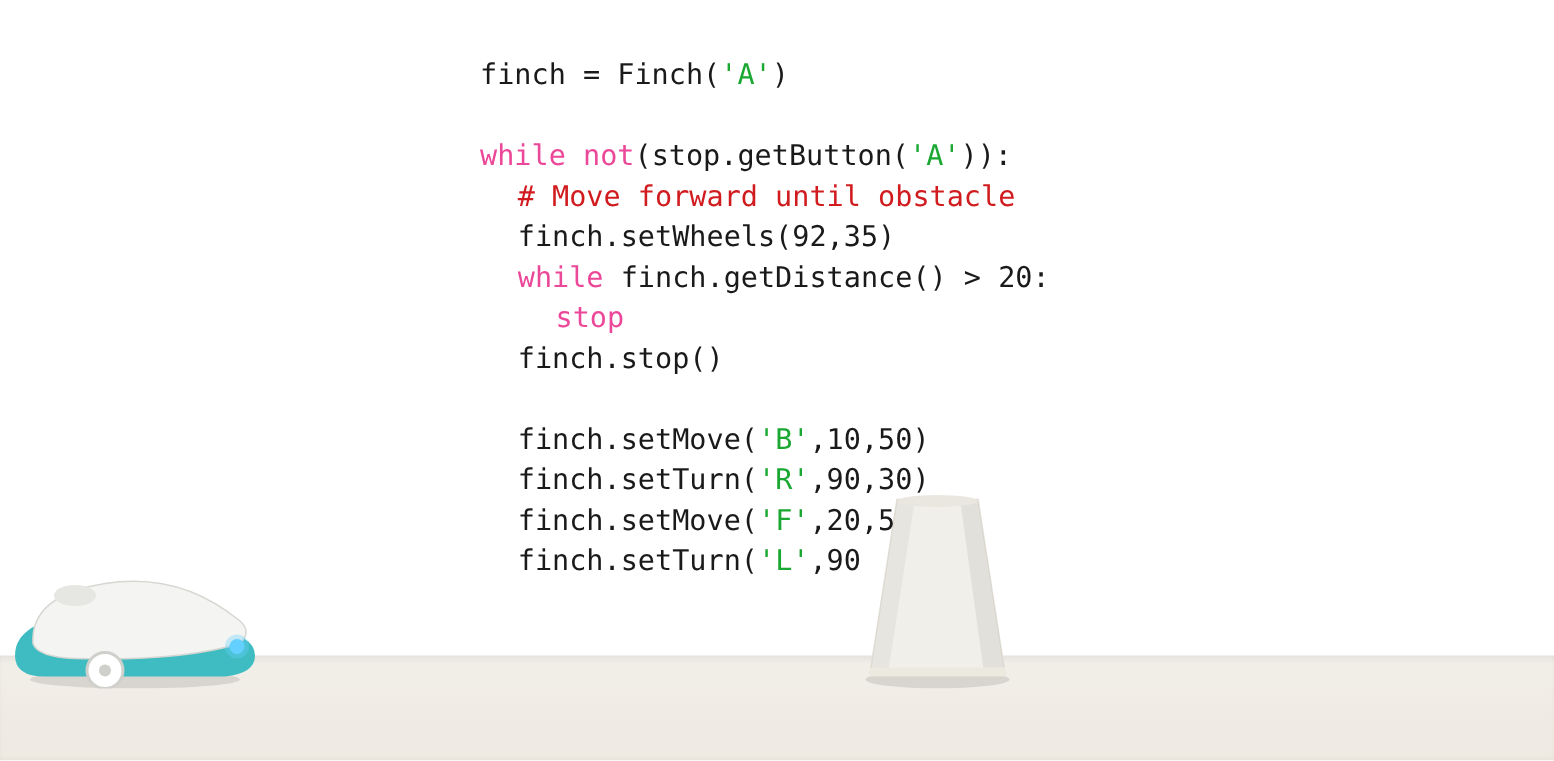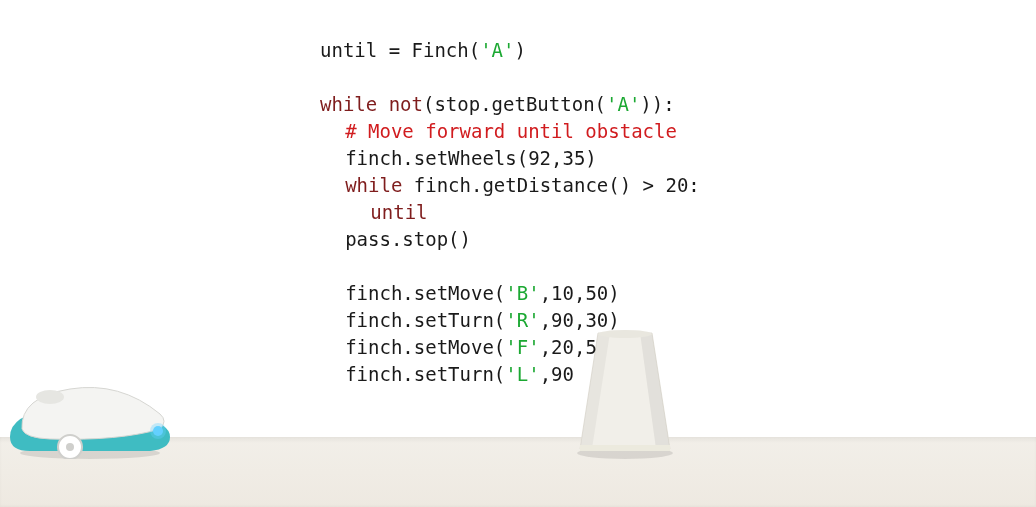--- a/index.html
+++ b/index.html
@@ -52,21 +52,21 @@
   .code {
     position: absolute;
     left: 320px;
     top: 10px;
     font-size: 19px;
     line-height: 27px;
     color: #1a1a1a;
     white-space: pre;
     font-weight: 500;
   }
-  .code .kw   { color: #7f1d1d; }   
+  .code .kw   { color: #ec4899; }   
   .code .cm   { color: #d11c1f; margin-top: 28px; }   
   .code .str  { color: #1ba832; }
   .code .hidden { color: transparent; } 
 
   .indent1 { display:inline-block; width: 2.2ch; }
   .indent2 { display:inline-block; width: 4.4ch; }
 
 </style>
 </head>
 <body>
@@ -104,26 +104,26 @@
     <path d="M28 4 L40 4 L22 120 L10 120 Z" fill="rgba(0,0,0,0.04)"></path>
     <path d="M70 4 L82 4 L100 120 L86 120 Z" fill="rgba(0,0,0,0.06)"></path>
 
     <ellipse cx="55" cy="5" rx="27" ry="4" fill="#e9e7df"></ellipse>
 
     <rect x="10" y="116" width="90" height="6" fill="#eceade"></rect>
   </svg>
 </div>
 
 <div class="code">
-<span><span>until = Finch(</span><span class="str">'A'</span><span>)</span></span>
+<span><span>finch = Finch(</span><span class="str">'A'</span><span>)</span></span>
 <span> </span>
 <span><span class="kw">while</span><span> </span><span class="kw">not</span><span>(stop.getButton(</span><span class="str">'A'</span><span>)):</span></span>
 <span><span class="indent1"></span><span class="cm"># Move forward until obstacle</span></span>
 <span><span class="indent1"></span><span>finch.setWheels(92,35)</span></span>
 <span><span class="indent1"></span><span class="kw">while</span><span> finch.getDistance() &gt; 20:</span></span>
-<span><span class="indent2"></span><span class="kw">until</span></span>
-<span><span class="indent1"></span><span>pass.stop()</span></span>
+<span><span class="indent2"></span><span class="kw">stop</span></span>
+<span><span class="indent1"></span><span>finch.stop()</span></span>
 <span> </span>
 <span><span class="indent1"></span><span>finch.setMove(</span><span class="str">'B'</span><span>,10,50)</span></span>
 <span><span class="indent1"></span><span>finch.setTurn(</span><span class="str">'R'</span><span>,90,30)</span></span>
 <span><span class="indent1"></span><span>finch.setMove(</span><span class="str">'F'</span><span>,20,5</span><span class="hidden">0)</span></span>
 <span><span class="indent1"></span><span>finch.setTurn(</span><span class="str">'L'</span><span>,90</span><span class="hidden">,30)</span></span>
 </div>
 
 </body></html>

